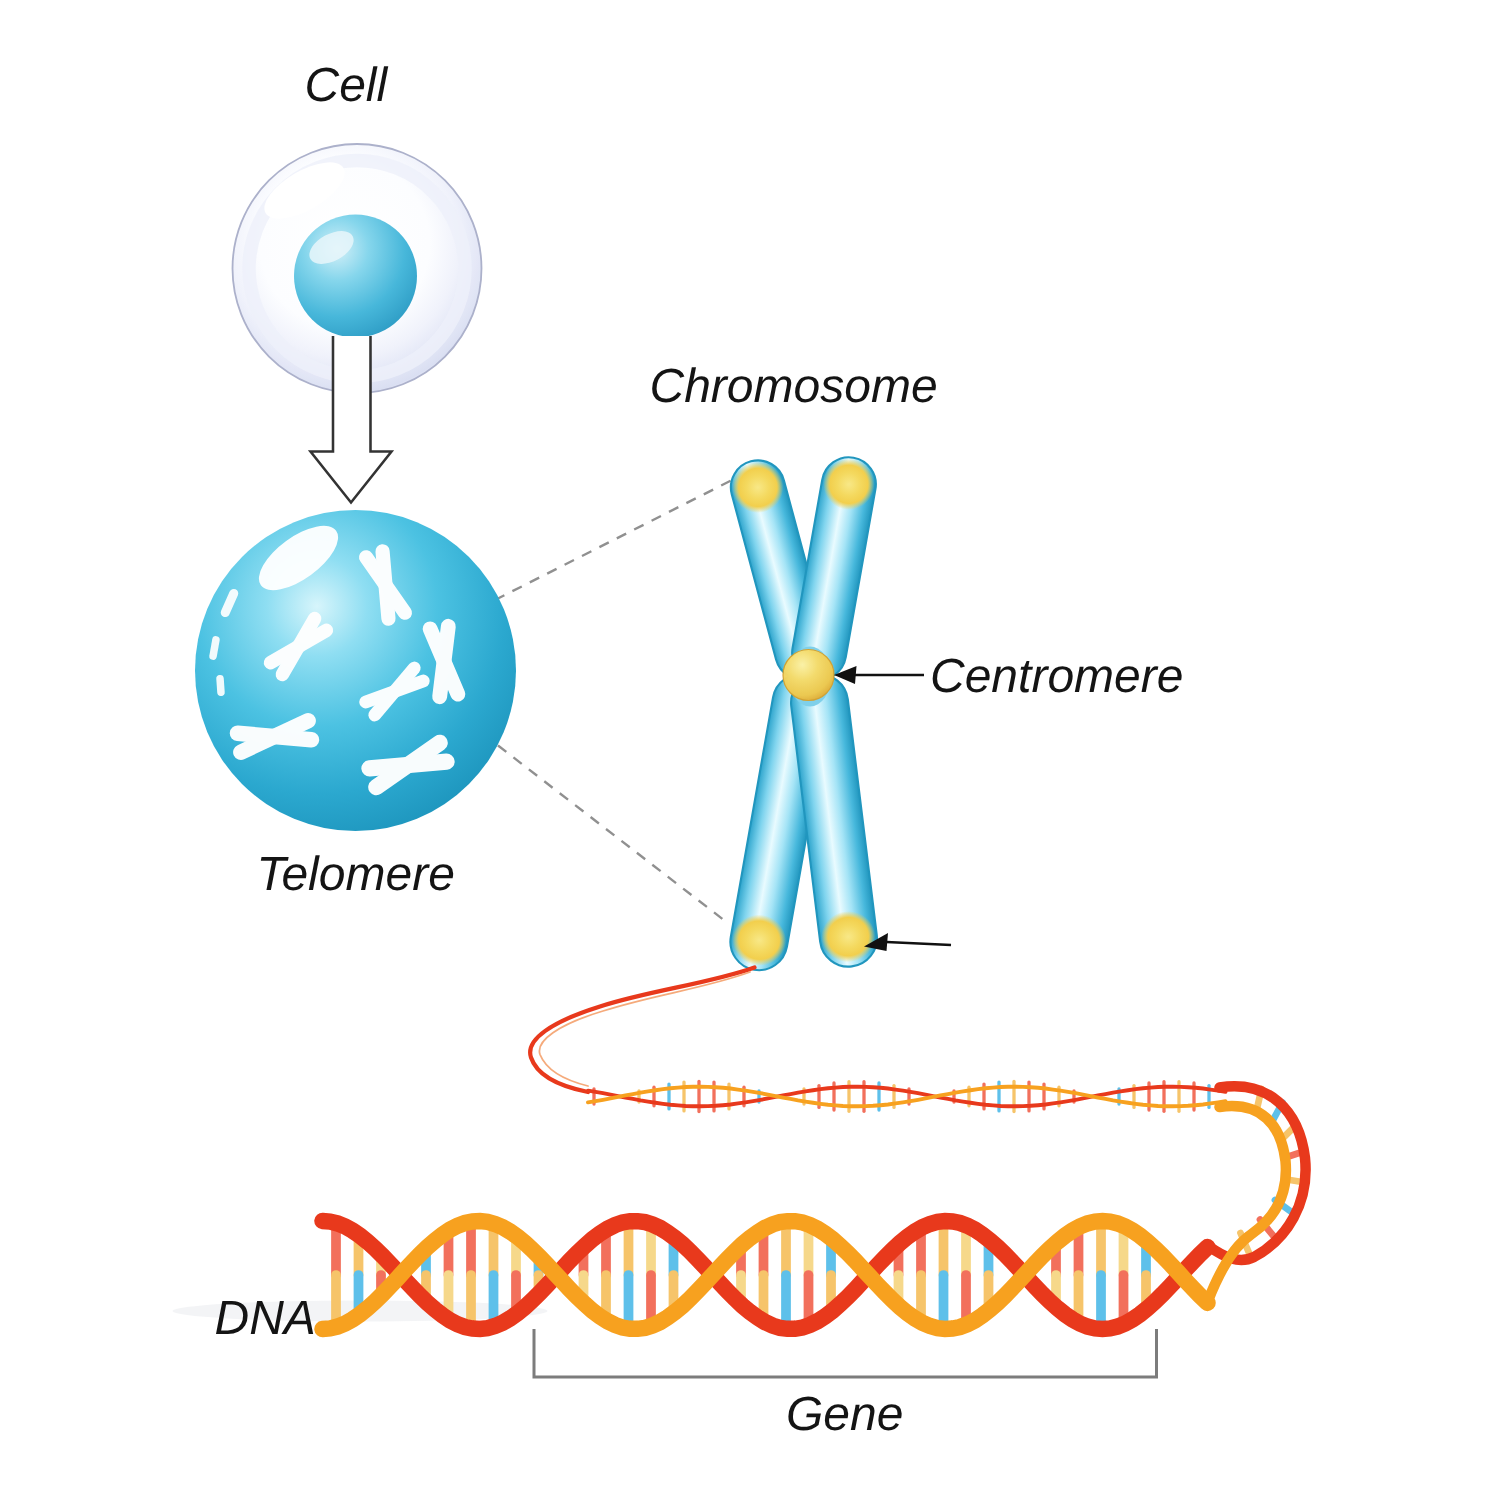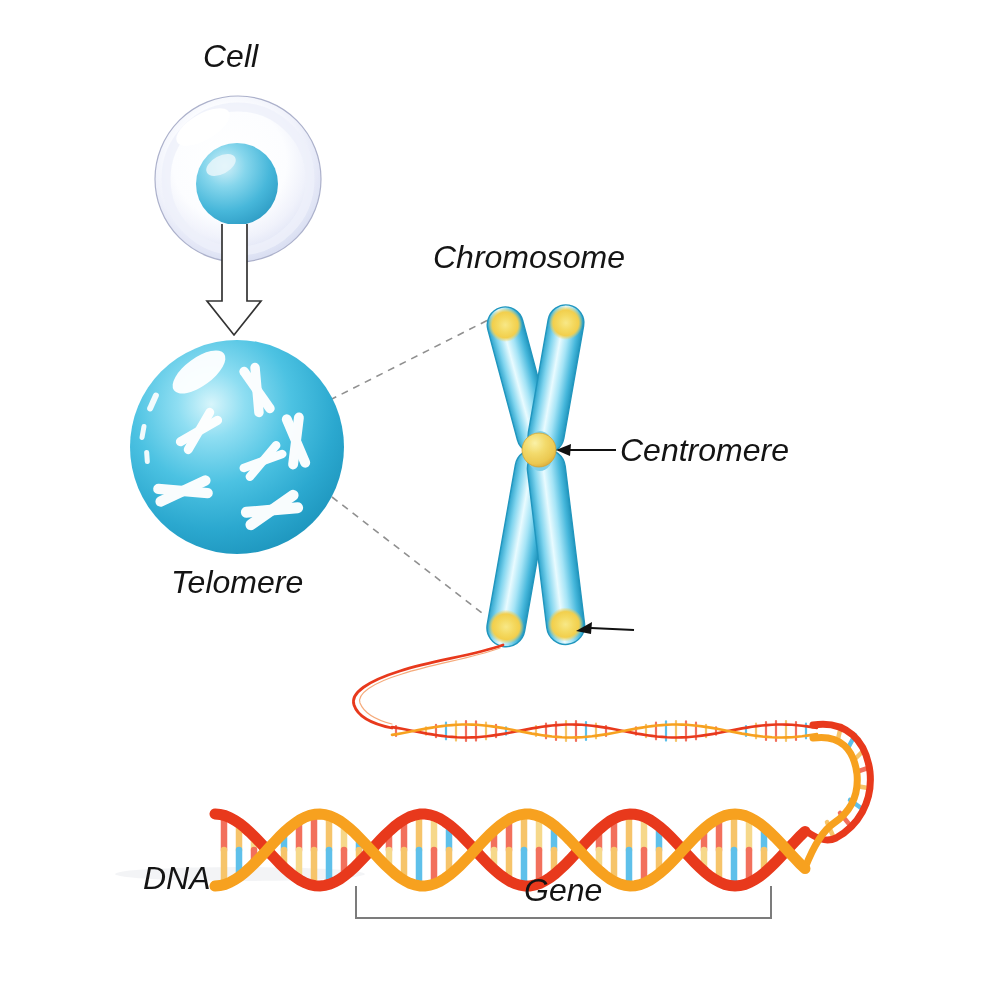--- a/index.html
+++ b/index.html
@@ -250,15 +250,15 @@
   </g>
 
   <polyline points="356,886 356,918 771,918 771,886" fill="none" stroke="#7c7c7c" stroke-width="2"></polyline>
 </svg>
 
 <div class="lbl" style="left:203px;top:40px;">Cell</div>
 <div class="lbl" style="left:433px;top:241px;">Chromosome</div>
 <div class="lbl" style="left:620px;top:434px;">Centromere</div>
 <div class="lbl" style="left:171px;top:566px;">Telomere</div>
 <div class="lbl" style="left:143px;top:834px;margin-top:28px;">DNA</div>
-<div class="lbl" style="left:524px;top:874px;">Gene</div>
+<div class="lbl" style="left:524px;top:926px;">Gene</div>
 
 </div>
 
 </body></html>

